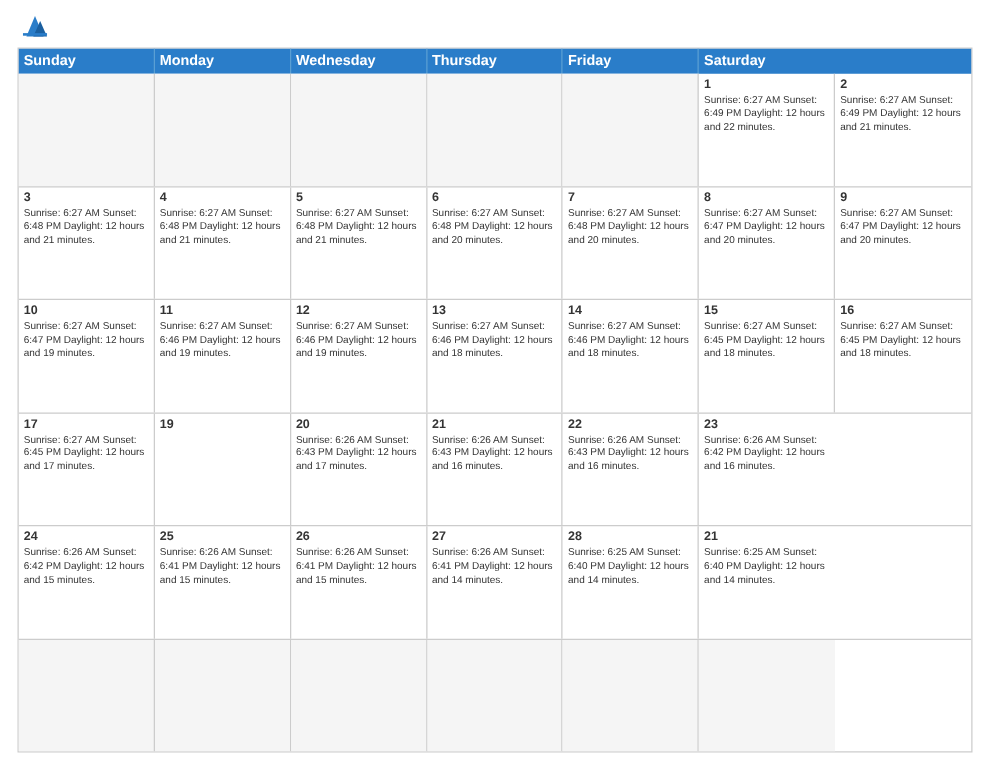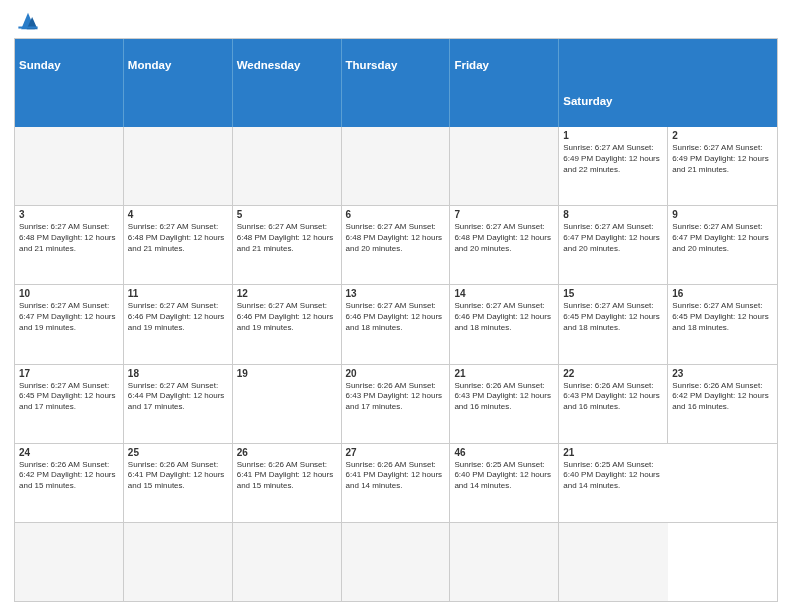--- a/index.html
+++ b/index.html
@@ -60,25 +60,25 @@
     }
     .cal-header {
       display: grid;
       grid-template-columns: repeat(7, 1fr);
       background: #2a7dc9;
     }
     .cal-header-cell {
       color: #fff;
       font-size: 11.5px;
       font-weight: bold;
-      padding: 20px 4px;
+      padding: 4px 4px;
       text-align: left;
       border-right: 1px solid #5a9fd4;
     }
-    .cal-header-cell:last-child { border-right: none; margin-top: 36px; }
+    .cal-header-cell:last-child { border-right: none; }
     .cal-body {
       flex: 1;
       display: flex;
       flex-direction: column;
     }
     .cal-row {
       display: grid;
       grid-template-columns: repeat(7, 1fr);
       flex: 1;
       border-top: 1px solid #ccc;
@@ -246,26 +246,20 @@
           </div>
         </div>
         <div class="cal-row">
           <div class="cal-cell">
             <span class="day-num">17</span>
             <div class="day-info">Sunrise: 6:27 AM
 Sunset: 6:45 PM
 Daylight: 12 hours and 17 minutes.</div>
           </div>
           <div class="cal-cell">
-            <span class="day-num">18</span>
-            <div class="day-info">Sunrise: 6:27 AM
-Sunset: 6:44 PM
-Daylight: 12 hours and 17 minutes.</div>
-          </div>
-          <div class="cal-cell">
             <span class="day-num">19</span>
           </div>
           <div class="cal-cell">
             <span class="day-num">20</span>
             <div class="day-info">Sunrise: 6:26 AM
 Sunset: 6:43 PM
 Daylight: 12 hours and 17 minutes.</div>
           </div>
           <div class="cal-cell">
             <span class="day-num">21</span>
@@ -305,21 +299,21 @@
 Sunset: 6:41 PM
 Daylight: 12 hours and 15 minutes.</div>
           </div>
           <div class="cal-cell">
             <span class="day-num">27</span>
             <div class="day-info">Sunrise: 6:26 AM
 Sunset: 6:41 PM
 Daylight: 12 hours and 14 minutes.</div>
           </div>
           <div class="cal-cell">
-            <span class="day-num">46</span>
+            <span class="day-num">28</span>
             <div class="day-info">Sunrise: 6:25 AM
 Sunset: 6:40 PM
 Daylight: 12 hours and 14 minutes.</div>
           </div>
           <div class="cal-cell">
             <span class="day-num">21</span>
             <div class="day-info">Sunrise: 6:25 AM
 Sunset: 6:40 PM
 Daylight: 12 hours and 14 minutes.</div>
           </div>

